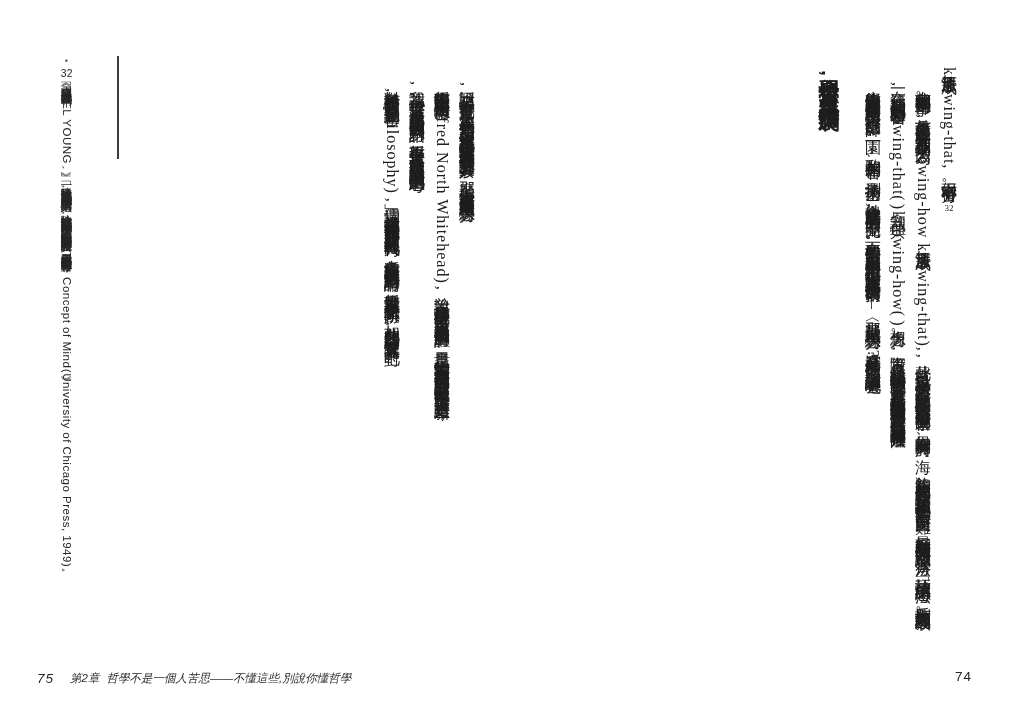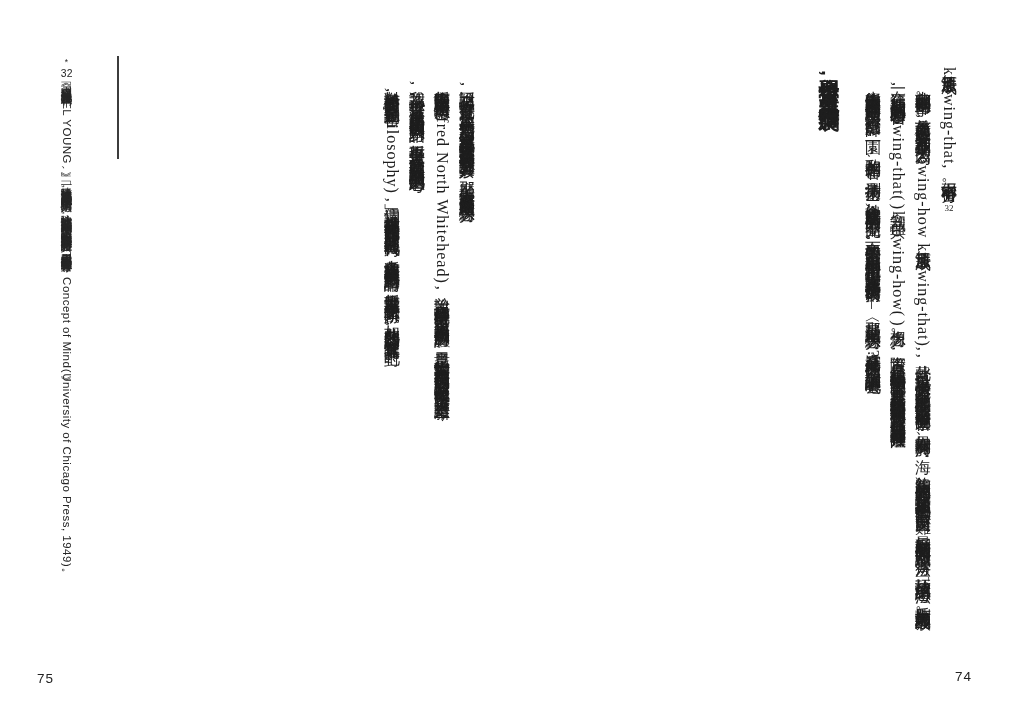--- a/index.html
+++ b/index.html
@@ -67,20 +67,21 @@
     background: #3c3c3c;
   }
 
   
   .footer-left {
     position: absolute; left: 37px; top: 671px;
     font-family: "Liberation Sans", "DejaVu Sans", sans-serif;
     font-size: 11.5px; color: #2c2c2c;
     display: flex; align-items: flex-start; gap: 16px;
     white-space: nowrap;
+    font-style: italic;
   }
   .folio { font-size: 13.5px; letter-spacing: 1px; color: #222; font-family: "Liberation Sans", "DejaVu Sans", sans-serif; }
   .chapter-title { margin-left: 7px; }
   .footer-right { position: absolute; right: 52px; top: 669px; text-align: right; }
 </style>
 </head>
 <body>
 
 <div class="spread">
 
@@ -99,16 +100,17 @@
     <p class="para">對於精通哲學的人而言,光是聽到「哲學(philosophy)」這個詞,就彷彿聽見從古希臘時代開始,經歷各個地區與時代、由各種語言累積而成的無數對話跟討論。哲學就是兩千五百年份的思索軌跡。如此持久的熱門話題,實在非常罕見,對吧?</p>
   </section>
 
   <aside class="vtext footnote">
     <span class="fn-star">*</span><span class="tcy">32</span><span class="fn-text">「《異國日記》連載於漫畫月刊《FEEL YOUNG》」、「捷泳是一種泳姿」屬於事實知識,「騎腳踏車的方法」、「捷泳的方法」屬於技藝知識,在哲學用語的話題上,本書的文章脈絡與賴爾的探討有諸多差異。本段引用的賴爾論文收錄於其著作《The Concept of Mind》(University of Chicago Press, 1949)。</span>
   </aside>
   <div class="fn-rule"></div>
 
   <div class="footer-left">
     <span class="folio">75</span>
+    <span class="chapter"><span>第2章</span><span class="chapter-title">哲學不是一個人苦思——不懂這些,別說你懂哲學</span></span>
   </div>
   <div class="folio footer-right">74</div>
 
 </div>
 
 </body></html>

